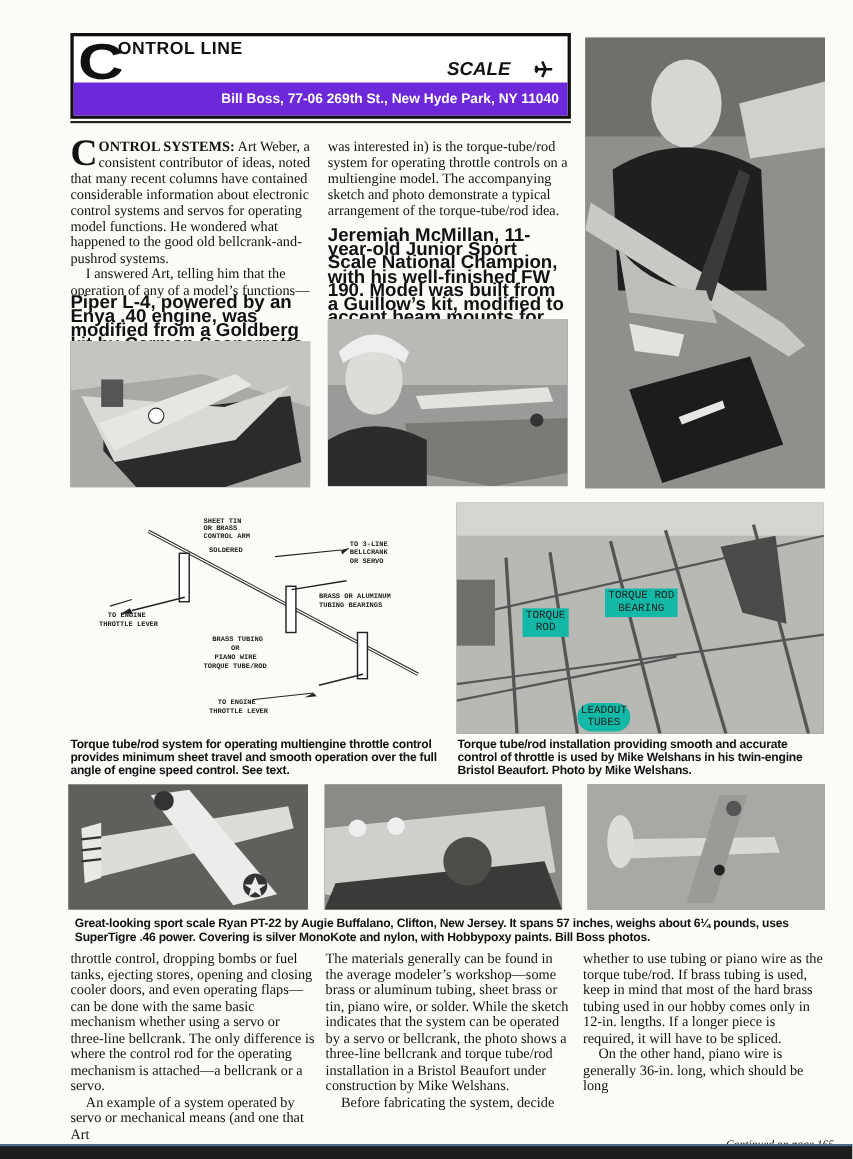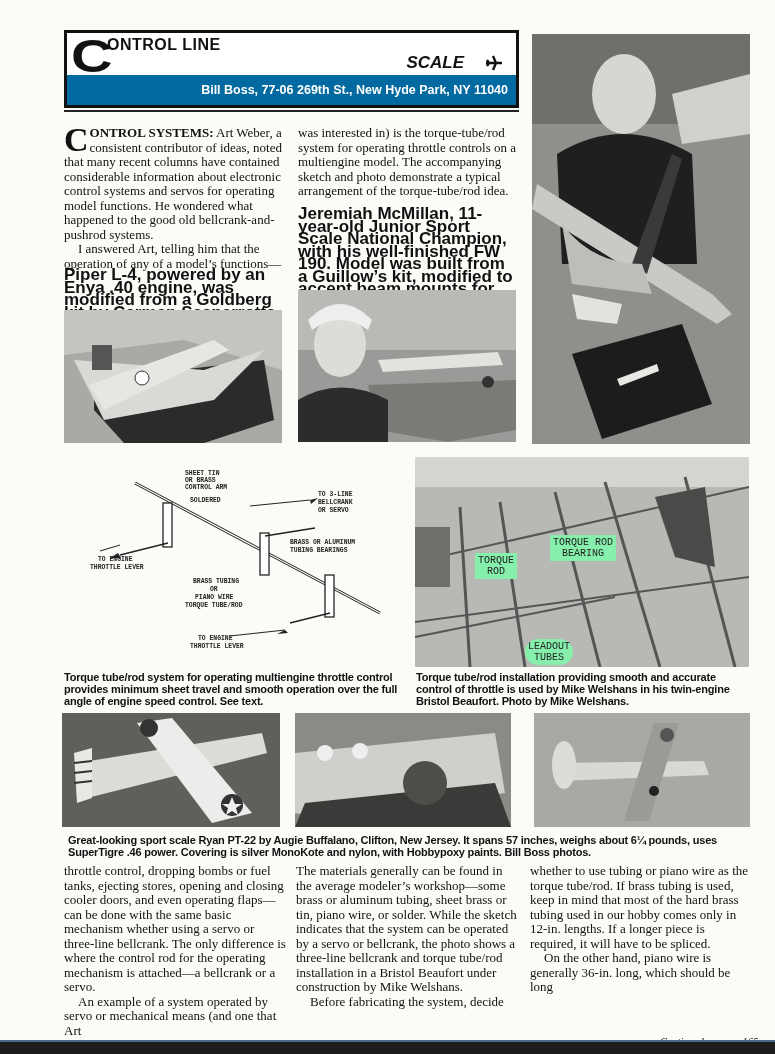--- a/index.html
+++ b/index.html
@@ -3,39 +3,39 @@
 <meta charset="utf-8">
 <style>
   * { box-sizing: border-box; margin: 0; padding: 0; }
   body { width: 775px; height: 1054px; background: #fbfbf8; position: relative; overflow: hidden; font-family: "Liberation Serif", serif; color: #111; }
   .abs { position: absolute; }
   
   .hdr { left: 64px; top: 30px; width: 455px; height: 78px; border: 3px solid #111; background: #fff; }
   .hdr-big-c { position: absolute; left: 4px; top: 0px; font-family: "Liberation Sans", sans-serif; font-weight: 900; font-size: 46px; line-height: 46px; color: #111; transform: scaleX(1.25); transform-origin: left; }
   .hdr-title { position: absolute; left: 40px; top: 3px; font-family: "Liberation Sans", sans-serif; font-weight: 900; font-size: 16px; letter-spacing: 0.5px; }
   .hdr-scale { position: absolute; right: 12px; top: 20px; font-family: "Liberation Sans", sans-serif; font-weight: 900; font-style: italic; font-size: 17px; display: flex; align-items: center; gap: 20px; }
-  .hdr-bar { position: absolute; left: 0; right: 0; bottom: 0; height: 30px; background: #0369a1; color: #fff; font-family: "Liberation Sans", sans-serif; font-weight: bold; font-size: 12.5px; text-align: right; padding: 8px 8px 0 0; }
+  .hdr-bar { position: absolute; left: 0; right: 0; bottom: 0; height: 30px; background: #6d28d9; color: #fff; font-family: "Liberation Sans", sans-serif; font-weight: bold; font-size: 12.5px; text-align: right; padding: 8px 8px 0 0; }
   .hdr-rule { left: 64px; top: 110px; width: 455px; height: 2px; background: #222; }
   
   .col { font-size: 13px; line-height: 14.5px; text-align: left; }
   .col p { margin: 0; }
   .indent { text-indent: 14px; }
   .dropcap { float: left; font-size: 34px; line-height: 28px; font-weight: bold; margin: 0 1px 0 0; }
   .lead { font-weight: bold; }
   .cap { font-family: "Liberation Sans", sans-serif; font-weight: bold; font-size: 17px; line-height: 12.5px; }
   .cap-narrow { font-family: "Liberation Sans", sans-serif; font-weight: bold; font-size: 11px; line-height: 12px; letter-spacing: -0.2px; }
   .photo { background: #888; overflow: hidden; }
   .photo svg { display: block; width: 100%; height: 100%; }
   .footer-folio { left: 64px; top: 1063px; font-family: "Liberation Sans", sans-serif; font-size: 11px; display: flex; align-items: flex-start; gap: 6px; }
   .footer-folio .num { font-weight: bold; }
   .footer-bar { left: 0; top: 1040px; width: 775px; height: 14px; background: #1d1d1d; border-top: 2px solid #4a6a8a; }
   .cont { left: 660px; top: 992px; font-style: italic; font-size: 10.5px; margin-top: 44px; }
   .diagram { left: 80px; top: 463px; width: 320px; height: 195px; }
   .diagram text { font-family: "Liberation Mono", monospace; font-size: 6.4px; font-weight: bold; fill: #222; }
-  .ph-label { position: absolute; background: #86efac; font-family: "Liberation Mono", monospace; font-size: 10px; line-height: 11px; text-align: center; padding: 2px 3px; color: #222; }
+  .ph-label { position: absolute; background: #14b8a6; font-family: "Liberation Mono", monospace; font-size: 10px; line-height: 11px; text-align: center; padding: 2px 3px; color: #222; }
 </style>
 </head>
 <body>
 
 <div class="abs hdr">
   <span class="hdr-big-c">C</span>
   <span class="hdr-title">ONTROL LINE</span>
   <div class="hdr-scale">
     <span>SCALE</span>
     <svg width="20" height="18" viewBox="0 0 20 18">

